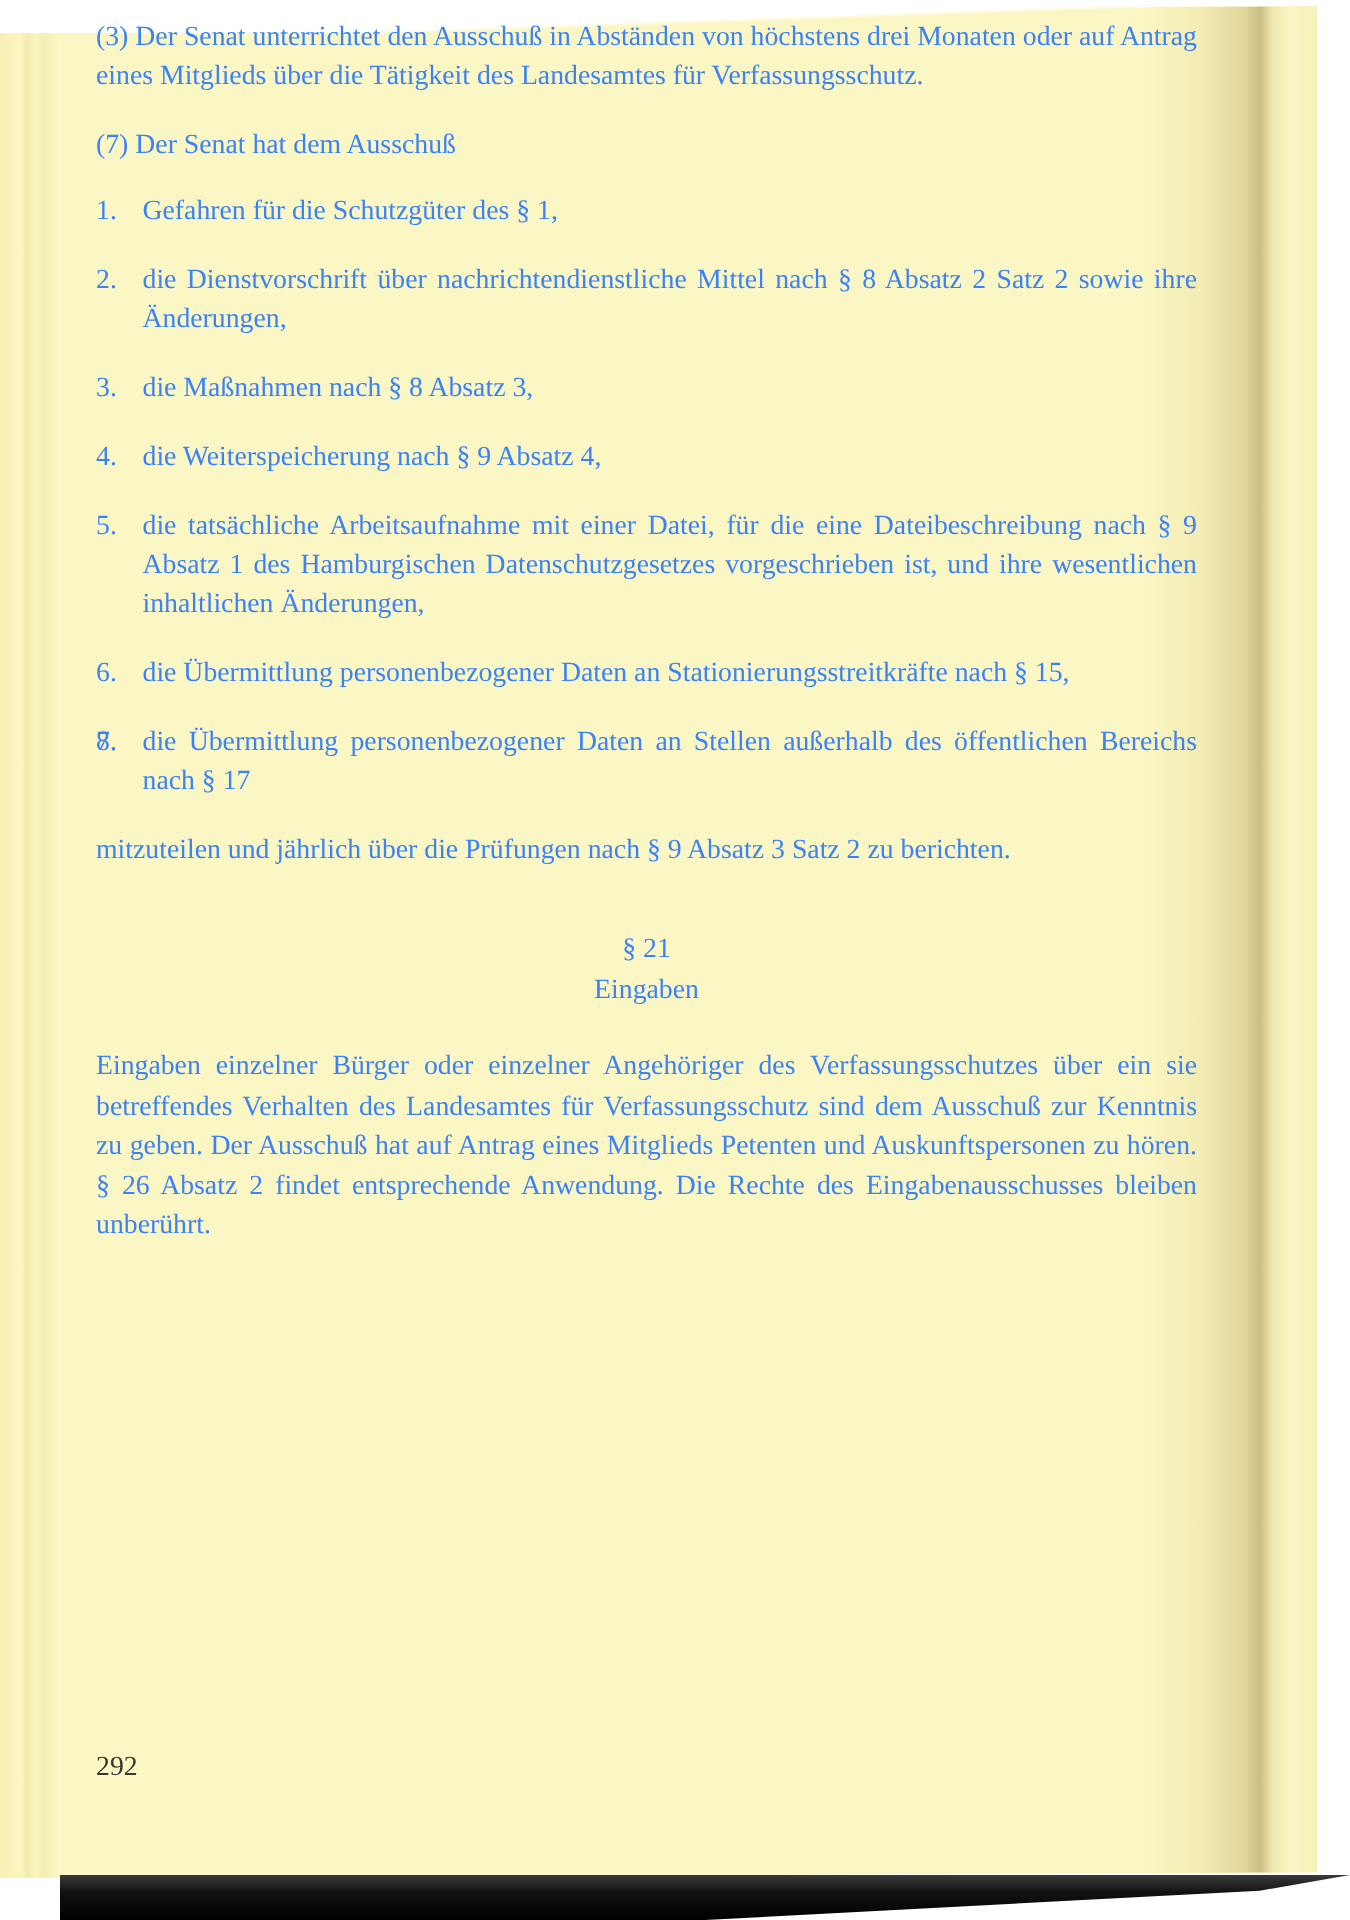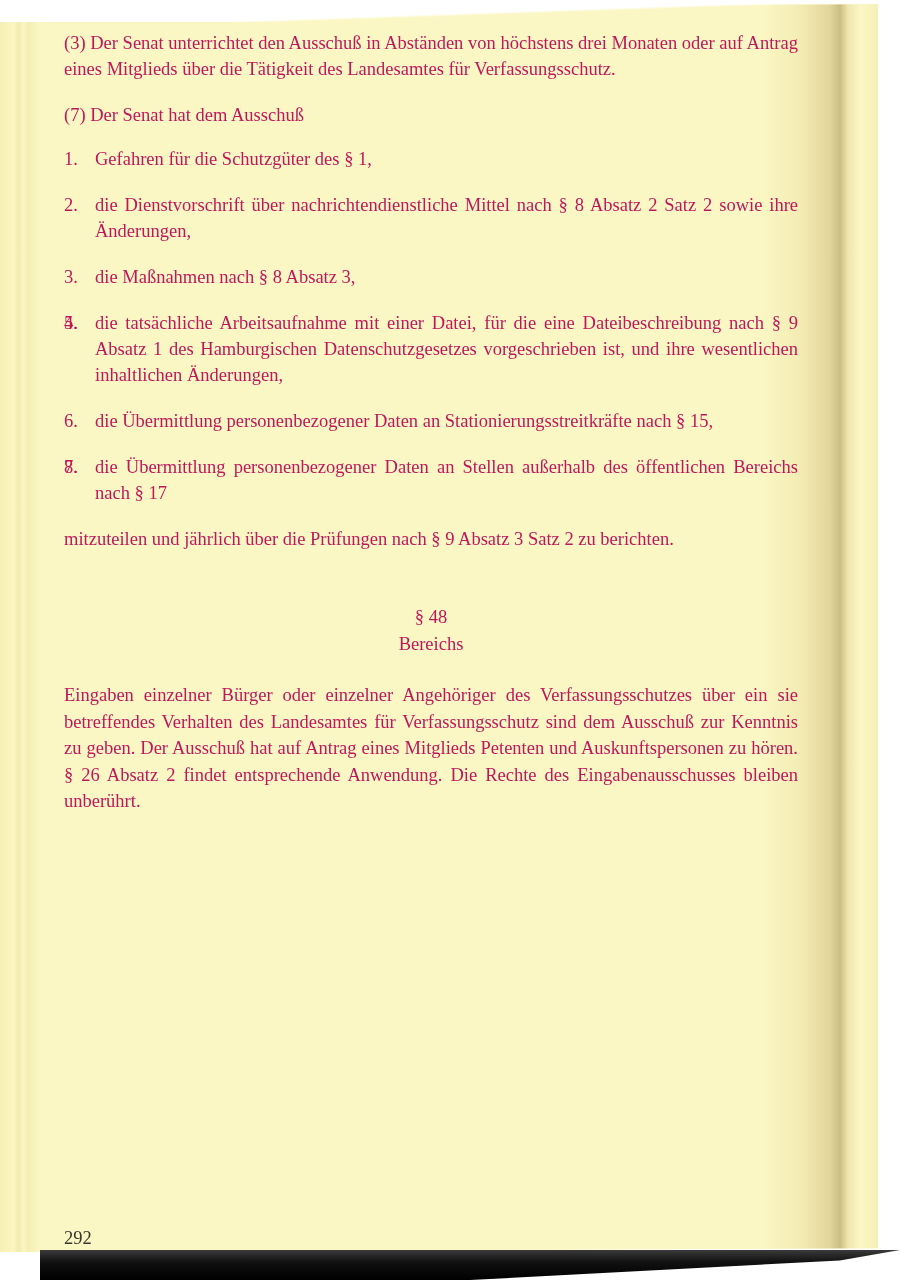--- a/index.html
+++ b/index.html
@@ -27,64 +27,64 @@
       background: #ffffff;
     }
     .bottom-shadow {
       position: absolute; left: 40px; top: 1250px; width: 860px; height: 30px;
       background: linear-gradient(180deg, #3a3a3a 0%, #111 40%, #000 100%);
       clip-path: polygon(0 0, 100% 0, 93% 35%, 50% 100%, 0 100%);
     }
     .bottom-white { position:absolute; left:0; top:1252px; width:40px; height:28px; background:#fff; }
 
     .text {
-      position: absolute; left: 64px; top: 30px; width: 734px;
-      color: #be185d; font-size: 18.5px; line-height: 26px;
+      position: absolute; left: 64px; top: 12px; width: 734px;
+      color: #3b82f6; font-size: 18.5px; line-height: 26px;
     }
     .para { text-align: justify; margin: 0; }
     .p3 { margin-bottom: 20px; }
     .p4-intro { margin-bottom: 18px; }
     ol.items { list-style: none; margin: 0; padding: 0; }
     ol.items li { position: relative; padding-left: 31px; text-align: justify; margin-bottom: 20px; }
     ol.items li .num { position: absolute; left: 0; top: 0; }
-    .closing { margin-top: 0px; margin-bottom: 52px; }
+    .closing { margin-top: 0px; margin-bottom: 40px; }
     .heading { text-align: center; line-height: 27px; margin-bottom: 24px; }
     .p27 { text-align: justify; line-height: 26.5px; }
     .page-number {
-      position: absolute; left: 64px; top: 1228px;
+      position: absolute; left: 64px; top: 1168px;
       color: #3b3630; font-size: 18.5px;
     }
   </style>
 </head>
 <body>
 
 <div class="page"></div>
 <div class="page-top-edge"></div>
 <div class="right-edge"></div>
 <div class="bottom-white"></div>
 <div class="bottom-shadow"></div>
 
 <div class="text">
   <p class="para p3">(3) Der Senat unterrichtet den Ausschuß in Abständen von höchstens drei Monaten oder auf Antrag eines Mitglieds über die Tätigkeit des Landesamtes für Verfassungsschutz.</p>
   <p class="para p4-intro">(7) Der Senat hat dem Ausschuß</p>
 
   <ol class="items">
     <li><span class="num">1.</span><span>Gefahren für die Schutzgüter des § 1,</span></li>
     <li><span class="num">2.</span><span>die Dienstvorschrift über nachrichtendienstliche Mittel nach § 8 Absatz 2 Satz 2 sowie ihre Änderungen,</span></li>
     <li><span class="num">3.</span><span>die Maßnahmen nach § 8 Absatz 3,</span></li>
-    <li><span class="num">4.</span></li>
+    <li><span class="num">4.</span><span>die Weiterspeicherung nach § 9 Absatz 4,</span></li>
     <li><span class="num">5.</span><span>die tatsächliche Arbeitsaufnahme mit einer Datei, für die eine Dateibeschreibung nach § 9 Absatz 1 des Hamburgischen Datenschutzgesetzes vorgeschrieben ist, und ihre wesentlichen inhaltlichen Änderungen,</span></li>
     <li><span class="num">6.</span><span>die Übermittlung personenbezogener Daten an Stationierungsstreitkräfte nach § 15,</span></li>
     <li><span class="num">7.</span></li>
     <li><span class="num">8.</span><span>die Übermittlung personenbezogener Daten an Stellen außerhalb des öffentlichen Bereichs nach § 17</span></li>
   </ol>
 
   <p class="para closing">mitzuteilen und jährlich über die Prüfungen nach § 9 Absatz 3 Satz 2 zu berichten.</p>
 
   <div class="heading">
-    <div>§ 48</div>
-    <div>Bereichs</div>
+    <div>§ 21</div>
+    <div>Eingaben</div>
   </div>
 
   <p class="para p27">Eingaben einzelner Bürger oder einzelner Angehöriger des Verfassungsschutzes über ein sie betreffendes Verhalten des Landesamtes für Verfassungsschutz sind dem Ausschuß zur Kenntnis zu geben. Der Ausschuß hat auf Antrag eines Mitglieds Petenten und Auskunftspersonen zu hören. § 26 Absatz 2 findet entsprechende Anwendung. Die Rechte des Eingabenausschusses bleiben unberührt.</p>
 </div>
 
 <div class="page-number">292</div>
 
 </body></html>

